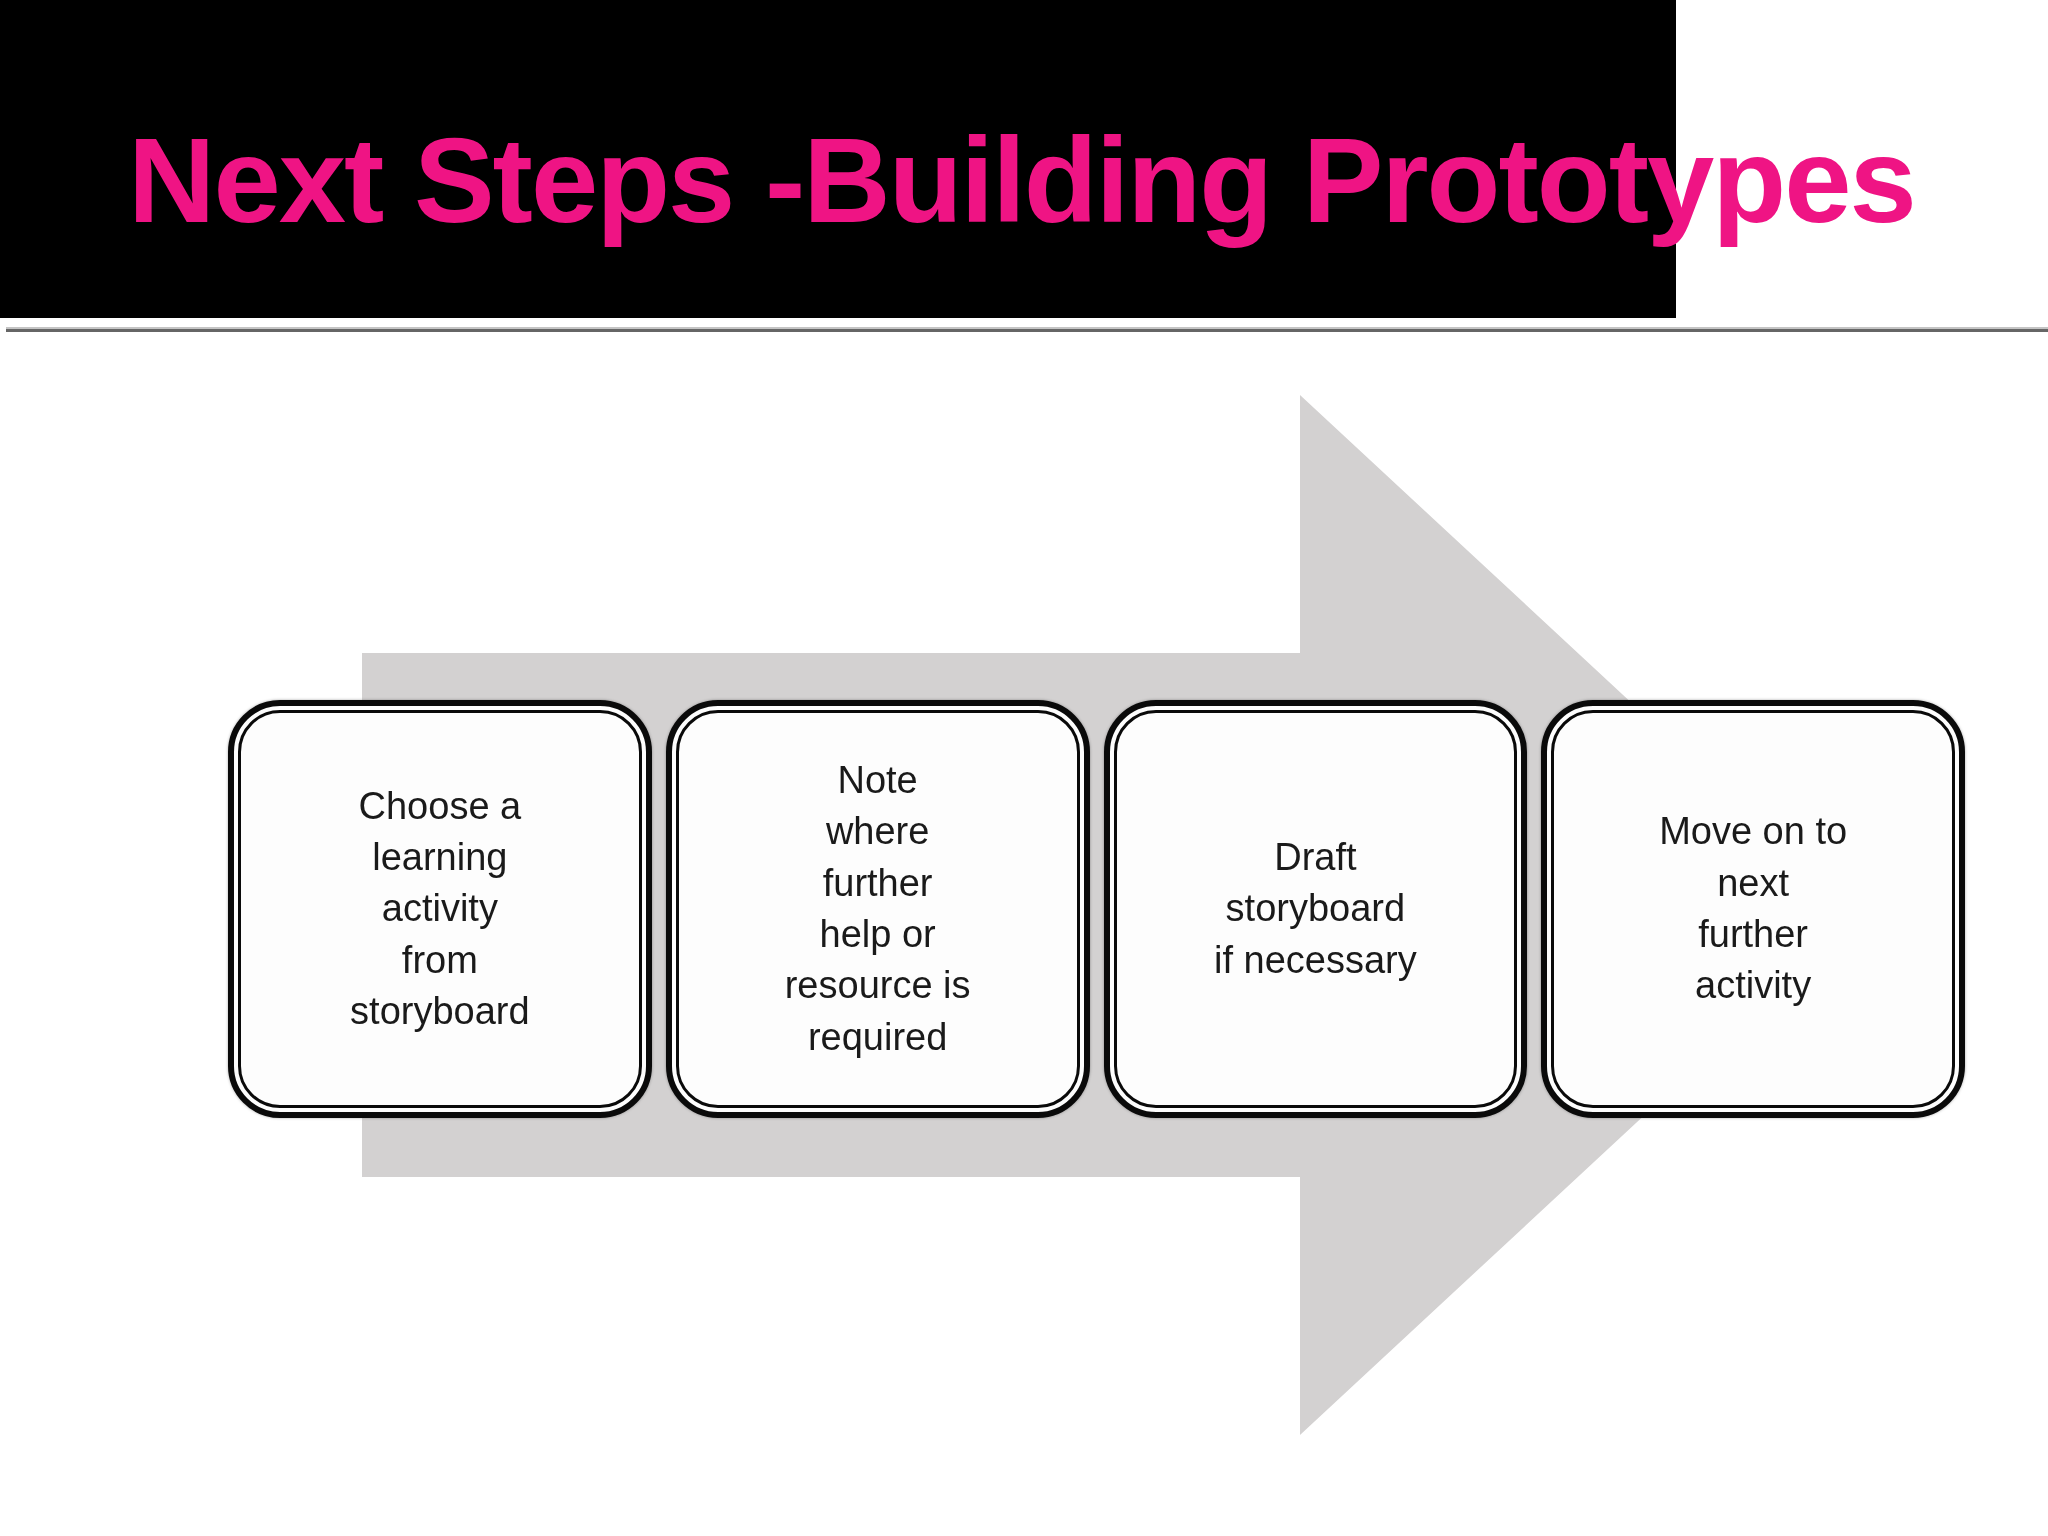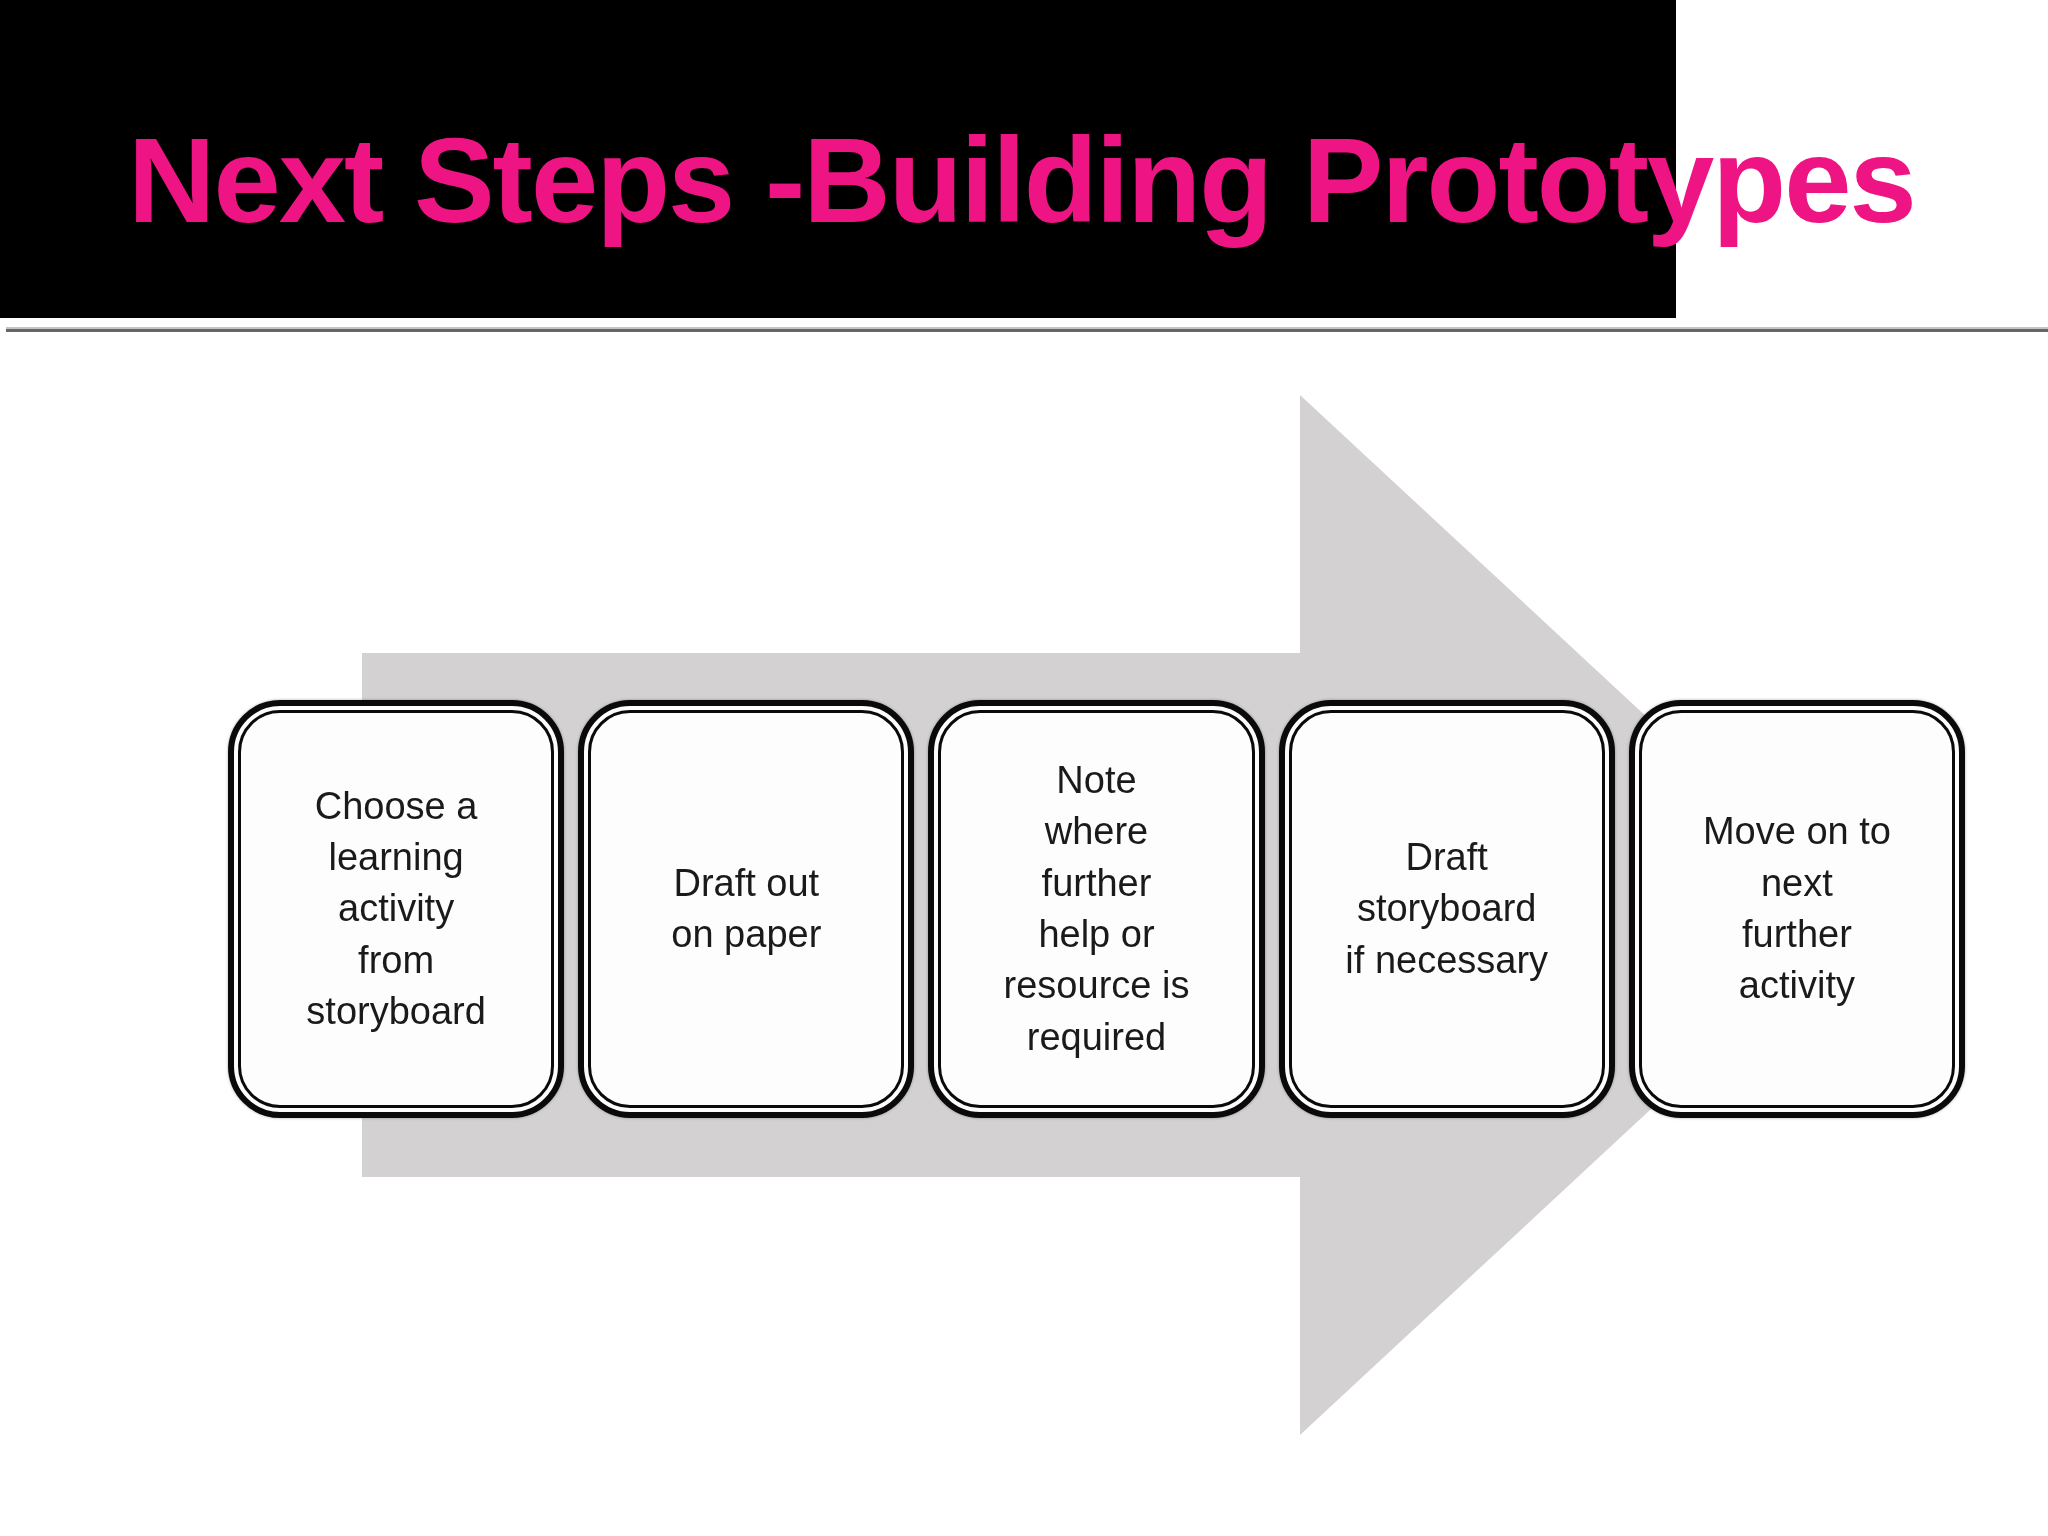--- a/index.html
+++ b/index.html
@@ -111,26 +111,20 @@
     <div class="step">
       <div class="step-inner">
         <div class="step-text">Choose a
 learning
 activity
 from
 storyboard</div>
       </div>
     </div>
 
-    <div class="step">
-      <div class="step-inner">
-        <div class="step-text">Draft out
-on paper</div>
-      </div>
-    </div>
 
 
     <div class="step">
       <div class="step-inner">
         <div class="step-text">Note
 where
 further
 help or
 resource is
 required</div>

